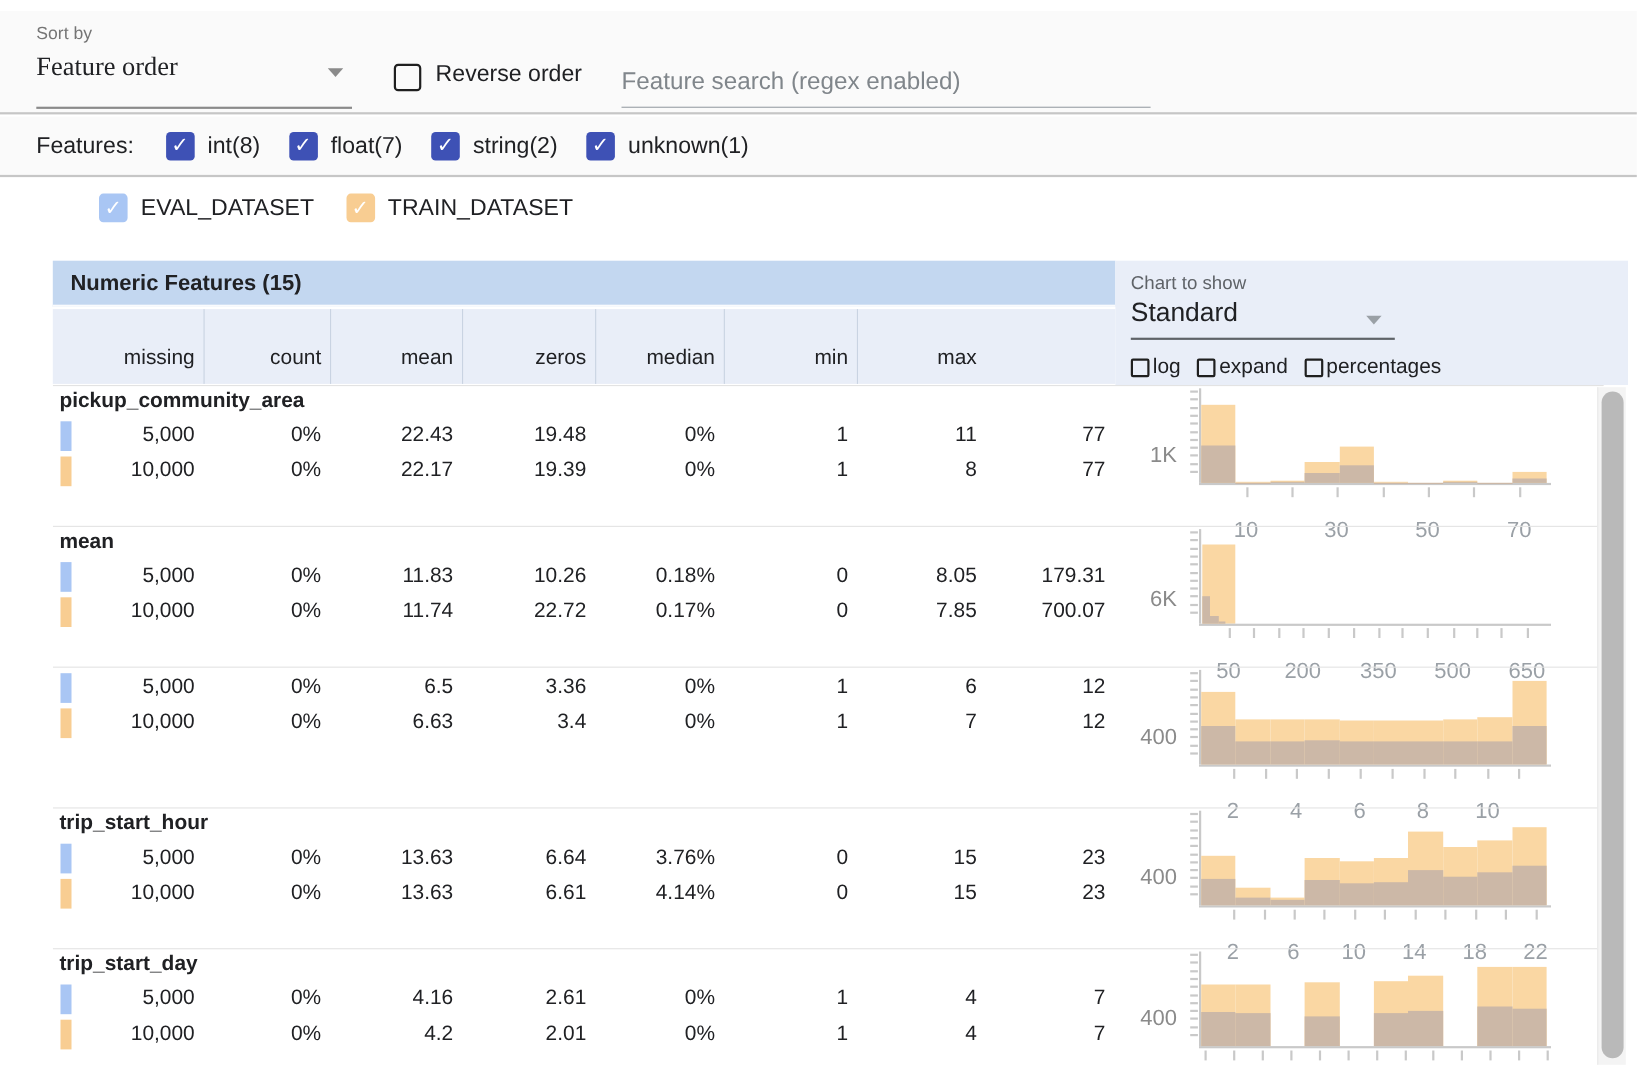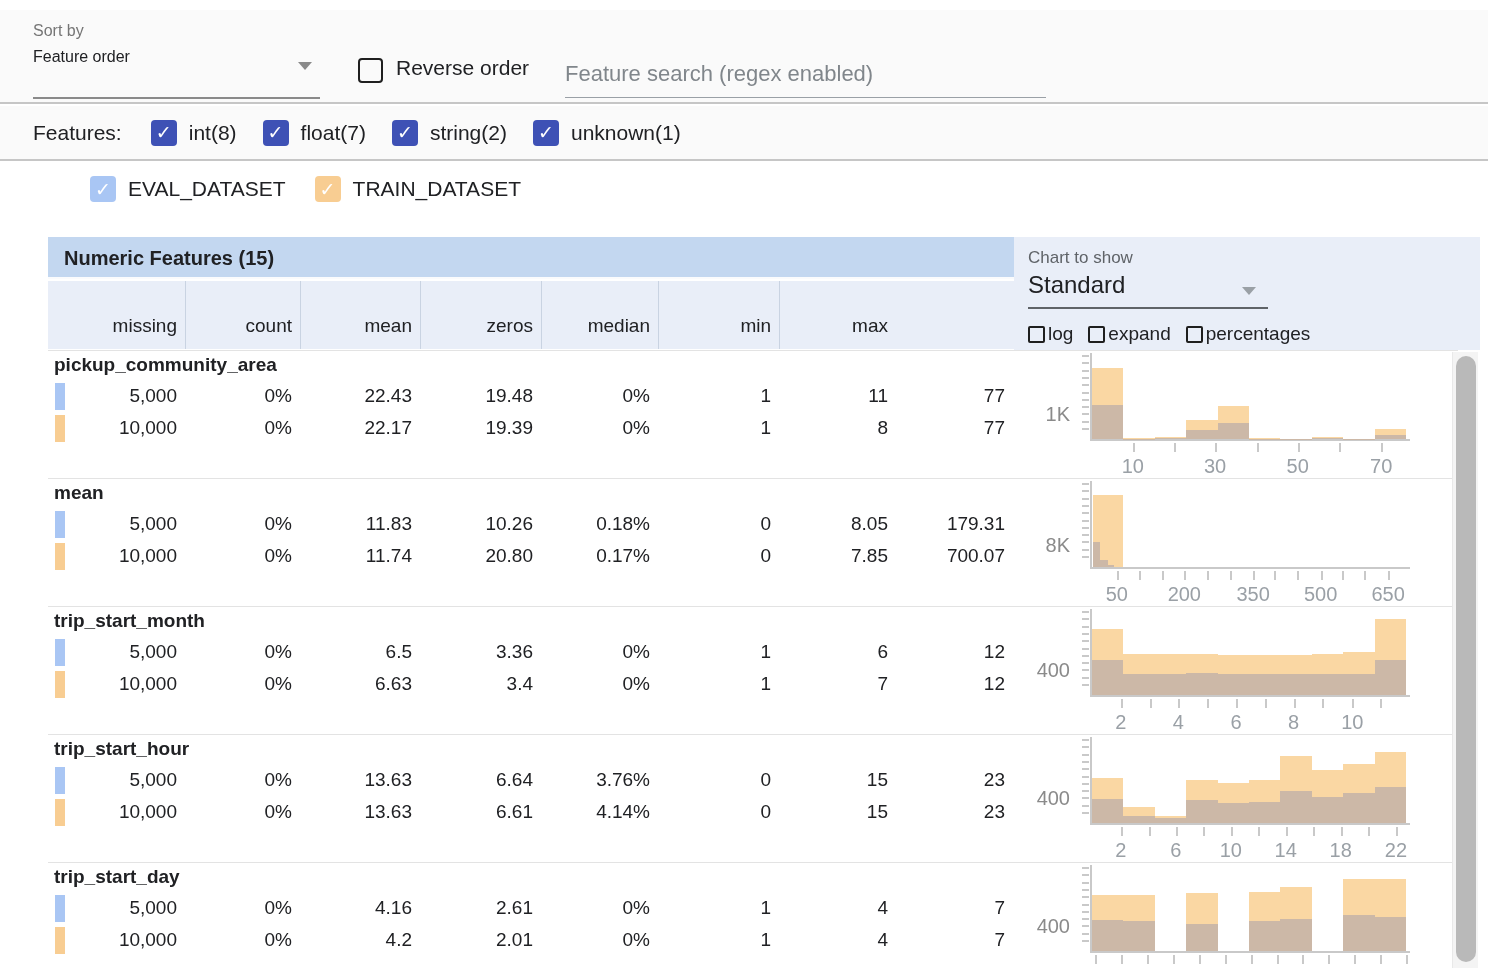--- a/index.html
+++ b/index.html
@@ -4,21 +4,21 @@
 <style>
   * { margin:0; padding:0; box-sizing:border-box; }
   html,body { width:1488px; height:968px; background:#ffffff; overflow:hidden;
     font-family:"Liberation Sans", sans-serif; color:#202124; }
 
   
   #topbar { position:absolute; left:0; top:10px; width:1488px; height:94px;
     background:#fafafa; border-bottom:2px solid #c6c6c6; }
   #sortby-label { position:absolute; left:33px; top:12px; font-size:16px; color:#757575; }
   #sort-select { position:absolute; left:33px; top:38px; width:287px; height:48px; cursor:pointer; }
-  #sort-value { font-size:16px; color:#202124; }
+  #sort-value { font-size:24px; color:#202124;font-family:Liberation Serif, serif; }
   #sort-underline { position:absolute; left:0; top:49px; width:287px; height:2px; background:#8a8a8a; }
   .dd-arrow { width:0; height:0; border-left:7px solid transparent; border-right:7px solid transparent;
     border-top:8px solid #8a8a8a; }
   #sort-arrow { position:absolute; right:8px; top:14px; }
   #reverse-box { position:absolute; left:358px; top:48px; width:25px; height:25px;
     border:2.5px solid #1f1f1f; border-radius:4px; background:#fafafa; cursor:pointer; }
   #reverse-label { position:absolute; left:396px; top:46px; font-size:21px; }
   #search-input { position:absolute; left:565px; top:40px; width:481px; height:48px;
     border:none; outline:none; background:transparent; border-bottom:1px solid #9aa0a6;
     font-size:22px; font-family:"Liberation Sans", sans-serif; color:#202124; }
@@ -77,21 +77,21 @@
   .swatch { position:absolute; left:7px; top:1px; width:10px; height:27px; }
 
   
   .hist { position:absolute; left:1042px; top:2px; width:330px; height:126px; }
   .yaxis { position:absolute; left:0; top:0; width:2px; height:86px; background:#c9c9c9; }
   .ytick { position:absolute; left:-8px; width:7px; height:2px; background:#c9c9c9; }
   .xaxis { position:absolute; left:0; top:86px; width:320px; height:2px; background:#c9c9c9; }
   .ylabel { position:absolute; left:-84px; width:64px; text-align:right; font-size:20px; color:#8a8a8a; }
   .bar { position:absolute; }
   .xtick { position:absolute; top:90px; width:2px; height:9px; background:#c9c9c9; }
-  .xlabel { position:absolute; top:102px; font-size:20px; color:#9aa0a6; transform:translateX(-50%); }
+  .xlabel { position:absolute; top:118px; font-size:20px; color:#9aa0a6; transform:translateX(-50%); }
 
   
   #sb-track { position:absolute; left:1452px; top:352px; width:26px; height:616px;
     background:#f4f4f4; border-left:1px solid #e9e9e9; }
   #sb-thumb { position:absolute; left:3px; top:4px; width:20px; height:606px;
     background:#b9b9b9; border-radius:10px; cursor:pointer; }
 </style>
 </head>
 <body>
 
@@ -273,40 +273,40 @@
         <div class="cell">0.18%</div>
         <div class="cell">0</div>
         <div class="cell">8.05</div>
         <div class="cell">179.31</div>
       </div>
       <div class="drow">
         <span class="swatch" style="background: rgb(248, 205, 146);"></span>
         <div class="cell">10,000</div>
         <div class="cell">0%</div>
         <div class="cell">11.74</div>
-        <div class="cell">20.80</div>
+        <div class="cell">22.72</div>
         <div class="cell">0.17%</div>
         <div class="cell">0</div>
         <div class="cell">7.85</div>
         <div class="cell">700.07</div>
       </div>
       <div class="hist">
         <div class="yaxis"></div>
         <div class="ytick" style="top: 2px;"></div>
         <div class="ytick" style="top: 9.3px;"></div>
         <div class="ytick" style="top: 16.6px;"></div>
         <div class="ytick" style="top: 23.9px;"></div>
         <div class="ytick" style="top: 31.2px;"></div>
         <div class="ytick" style="top: 38.5px;"></div>
         <div class="ytick" style="top: 45.8px;"></div>
         <div class="ytick" style="top: 53.1px;"></div>
         <div class="ytick" style="top: 60.4px;"></div>
         <div class="ytick" style="top: 67.7px;"></div>
         <div class="ytick" style="top: 75px;"></div>
-        <div class="ylabel" style="top: 52.5px;">8K</div>
+        <div class="ylabel" style="top: 52.5px;">6K</div>
         <div class="bar" style="left: 2.942px; width: 29.83px; top: 13.84px; height: 72.16px; background: rgb(250, 215, 163);"></div>
         <div class="bar" style="left: 2.942px; width: 7.536px; top: 61.4px; height: 24.6px; background: rgb(204, 184, 167); z-index: 2;"></div>
         <div class="bar" style="left: 10.478px; width: 7.536px; top: 79.44px; height: 6.56px; background: rgb(204, 184, 167); z-index: 2;"></div>
         <div class="bar" style="left: 18.014px; width: 6.28px; top: 83.54px; height: 2.46px; background: rgb(204, 184, 167); z-index: 2;"></div>
         <div class="xaxis"></div>
         <div class="xtick" style="left: 26.806px;"></div>
         <div class="xlabel" style="left: 26.806px;">50</div>
         <div class="xtick" style="left: 49.414px;"></div>
         <div class="xtick" style="left: 72.022px;"></div>
         <div class="xtick" style="left: 94.316px;"></div>
@@ -319,21 +319,20 @@
         <div class="xtick" style="left: 206.728px;"></div>
         <div class="xtick" style="left: 230.592px;"></div>
         <div class="xlabel" style="left: 230.592px;">500</div>
         <div class="xtick" style="left: 251.63px;"></div>
         <div class="xtick" style="left: 274.238px;"></div>
         <div class="xtick" style="left: 298.102px;"></div>
         <div class="xlabel" style="left: 298.102px;">650</div>
       </div>
     </div>
     <div class="block">
-      <div class="fname">trip_start_month</div>
       <div class="drow">
         <span class="swatch" style="background: rgb(169, 198, 244);"></span>
         <div class="cell">5,000</div>
         <div class="cell">0%</div>
         <div class="cell">6.5</div>
         <div class="cell">3.36</div>
         <div class="cell">0%</div>
         <div class="cell">1</div>
         <div class="cell">6</div>
         <div class="cell">12</div>

